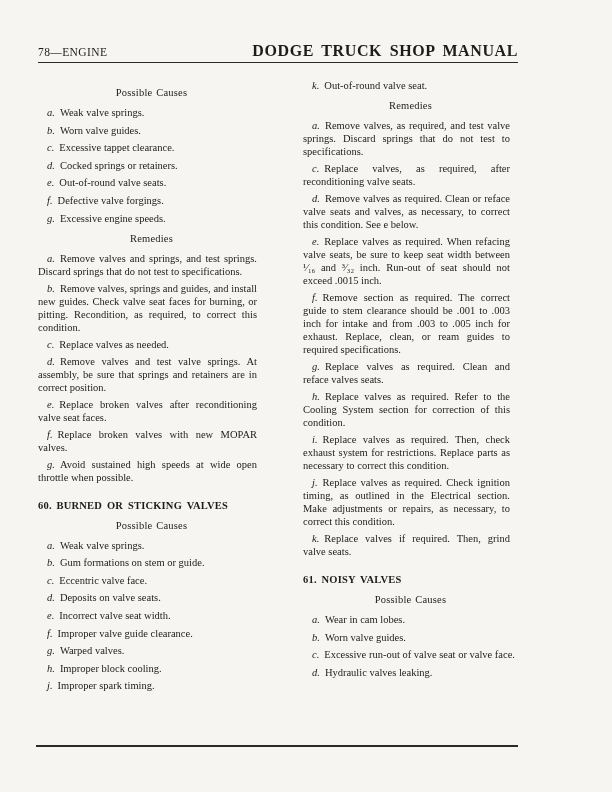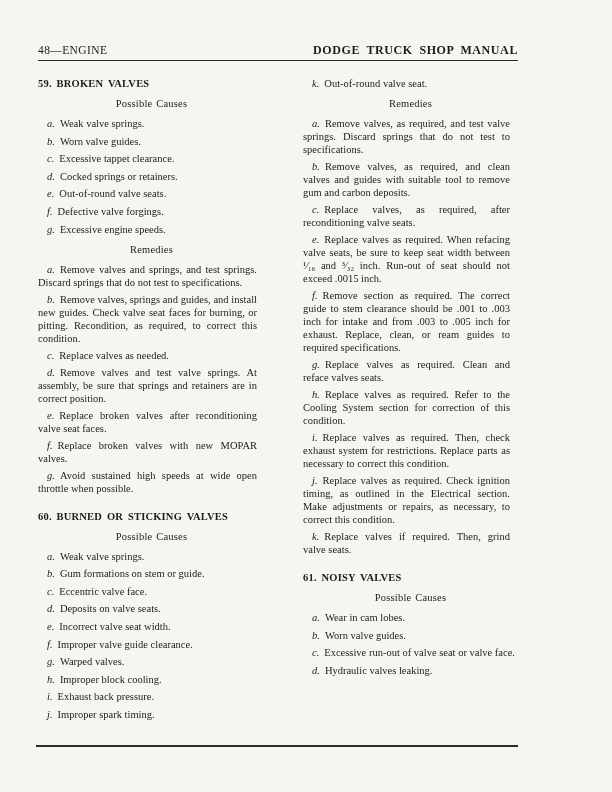--- a/index.html
+++ b/index.html
@@ -32,21 +32,21 @@
     border-bottom: 1.6px solid #2a2a28;
     padding-bottom: 3px;
     margin-bottom: 16px;
   }
   .hleft {
     font-size: 11.5px;
     letter-spacing: 0.4px;
   }
   .hright {
     font-weight: bold;
-    font-size: 12px;
+    font-size: 16px;
     letter-spacing: 0.6px;
     word-spacing: 3px;
   }
   .columns {
     display: flex;
   }
   .col-left  { width: 227px; margin-right: 38px; }
   .col-right { width: 215px; }
   .sec {
     font-weight: bold;
@@ -84,28 +84,27 @@
     background: #2a2a28;
   }
 </style>
 </head>
 <body>
 
 <div class="page">
   <div class="content">
 
     <div class="header">
-      <span class="hleft">48—ENGINE</span>
+      <span class="hleft">78—ENGINE</span>
       <span class="hright">DODGE TRUCK SHOP MANUAL</span>
     </div>
 
     <div class="columns">
 
       <div class="col col-left">
-        <h3 class="sec first">59. BROKEN VALVES</h3>
         <div class="sub">Possible Causes</div>
 
         <p class="item"><span class="ltr">a.</span><span>Weak valve springs.</span></p>
         <p class="item"><span class="ltr">b.</span><span>Worn valve guides.</span></p>
         <p class="item"><span class="ltr">c.</span><span>Excessive tappet clearance.</span></p>
         <p class="item"><span class="ltr">d.</span><span>Cocked springs or retainers.</span></p>
         <p class="item"><span class="ltr">e.</span><span>Out-of-round valve seats.</span></p>
         <p class="item"><span class="ltr">f.</span><span>Defective valve forgings.</span></p>
         <p class="item"><span class="ltr">g.</span><span>Excessive engine speeds.</span></p>
 
@@ -123,32 +122,31 @@
         <div class="sub">Possible Causes</div>
 
         <p class="item"><span class="ltr">a.</span><span>Weak valve springs.</span></p>
         <p class="item"><span class="ltr">b.</span><span>Gum formations on stem or guide.</span></p>
         <p class="item"><span class="ltr">c.</span><span>Eccentric valve face.</span></p>
         <p class="item"><span class="ltr">d.</span><span>Deposits on valve seats.</span></p>
         <p class="item"><span class="ltr">e.</span><span>Incorrect valve seat width.</span></p>
         <p class="item"><span class="ltr">f.</span><span>Improper valve guide clearance.</span></p>
         <p class="item"><span class="ltr">g.</span><span>Warped valves.</span></p>
         <p class="item"><span class="ltr">h.</span><span>Improper block cooling.</span></p>
-        <p class="item"><span class="ltr">i.</span><span>Exhaust back pressure.</span></p>
         <p class="item"><span class="ltr">j.</span><span>Improper spark timing.</span></p>
       </div>
 
       <div class="col col-right">
         <p class="item"><span class="ltr">k.</span><span>Out-of-round valve seat.</span></p>
 
         <div class="sub">Remedies</div>
 
         <p class="para"><span class="ltr">a.</span><span>Remove valves, as required, and test valve springs. Discard springs that do not test to specifications.</span></p>
-        <p class="para"><span class="ltr">b.</span><span>Remove valves, as required, and clean valves and guides with suitable tool to remove gum and carbon deposits.</span></p>
         <p class="para"><span class="ltr">c.</span><span>Replace valves, as required, after reconditioning valve seats.</span></p>
+        <p class="para"><span class="ltr">d.</span><span>Remove valves as required. Clean or reface valve seats and valves, as necessary, to correct this condition. See e below.</span></p>
         <p class="para"><span class="ltr">e.</span><span>Replace valves as required. When refacing valve seats, be sure to keep seat width between ¹⁄₁₆ and ³⁄₃₂ inch. Run-out of seat should not exceed .0015 inch.</span></p>
         <p class="para"><span class="ltr">f.</span><span>Remove section as required. The correct guide to stem clearance should be .001 to .003 inch for intake and from .003 to .005 inch for exhaust. Replace, clean, or ream guides to required specifications.</span></p>
         <p class="para"><span class="ltr">g.</span><span>Replace valves as required. Clean and reface valves seats.</span></p>
         <p class="para"><span class="ltr">h.</span><span>Replace valves as required. Refer to the Cooling System section for correction of this condition.</span></p>
         <p class="para"><span class="ltr">i.</span><span>Replace valves as required. Then, check exhaust system for restrictions. Replace parts as necessary to correct this condition.</span></p>
         <p class="para"><span class="ltr">j.</span><span>Replace valves as required. Check ignition timing, as outlined in the Electrical section. Make adjustments or repairs, as necessary, to correct this condition.</span></p>
         <p class="para"><span class="ltr">k.</span><span>Replace valves if required. Then, grind valve seats.</span></p>
 
         <h3 class="sec">61. NOISY VALVES</h3>
         <div class="sub">Possible Causes</div>

